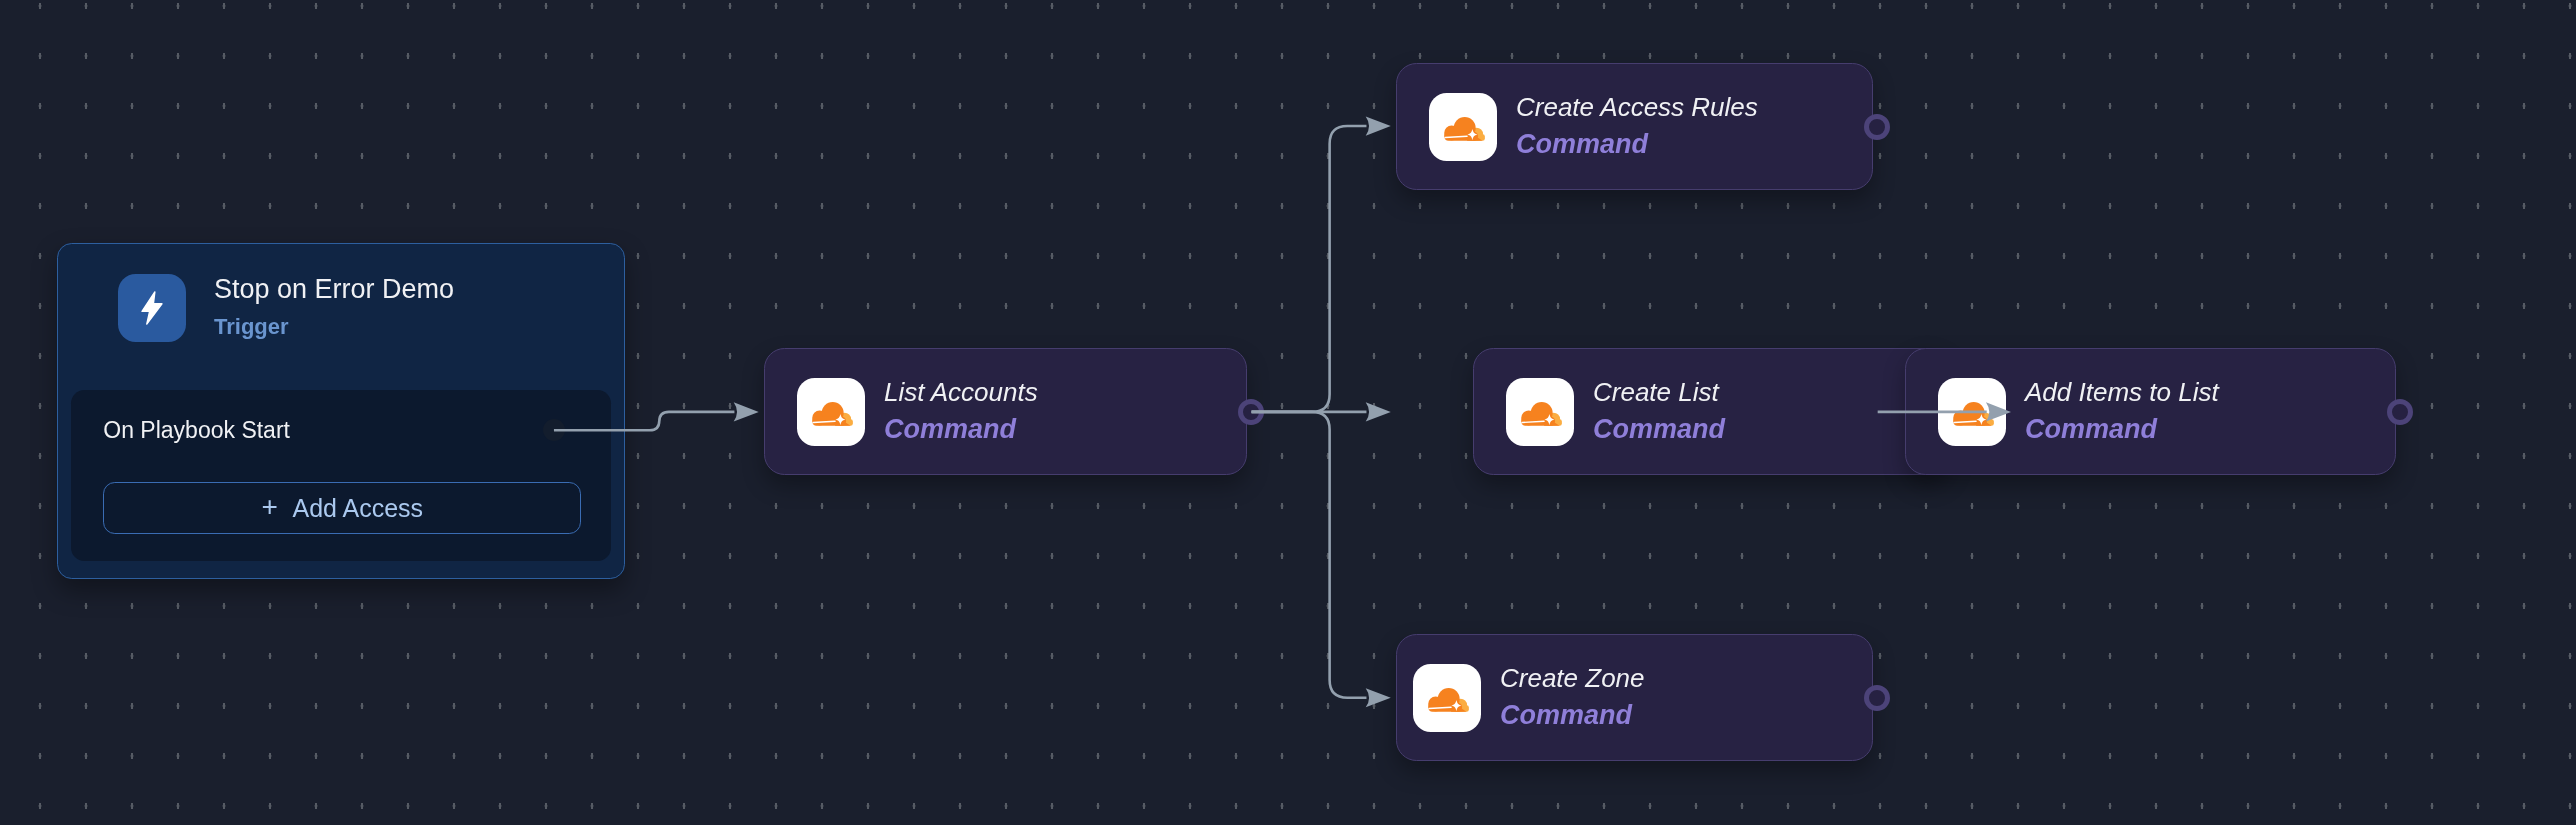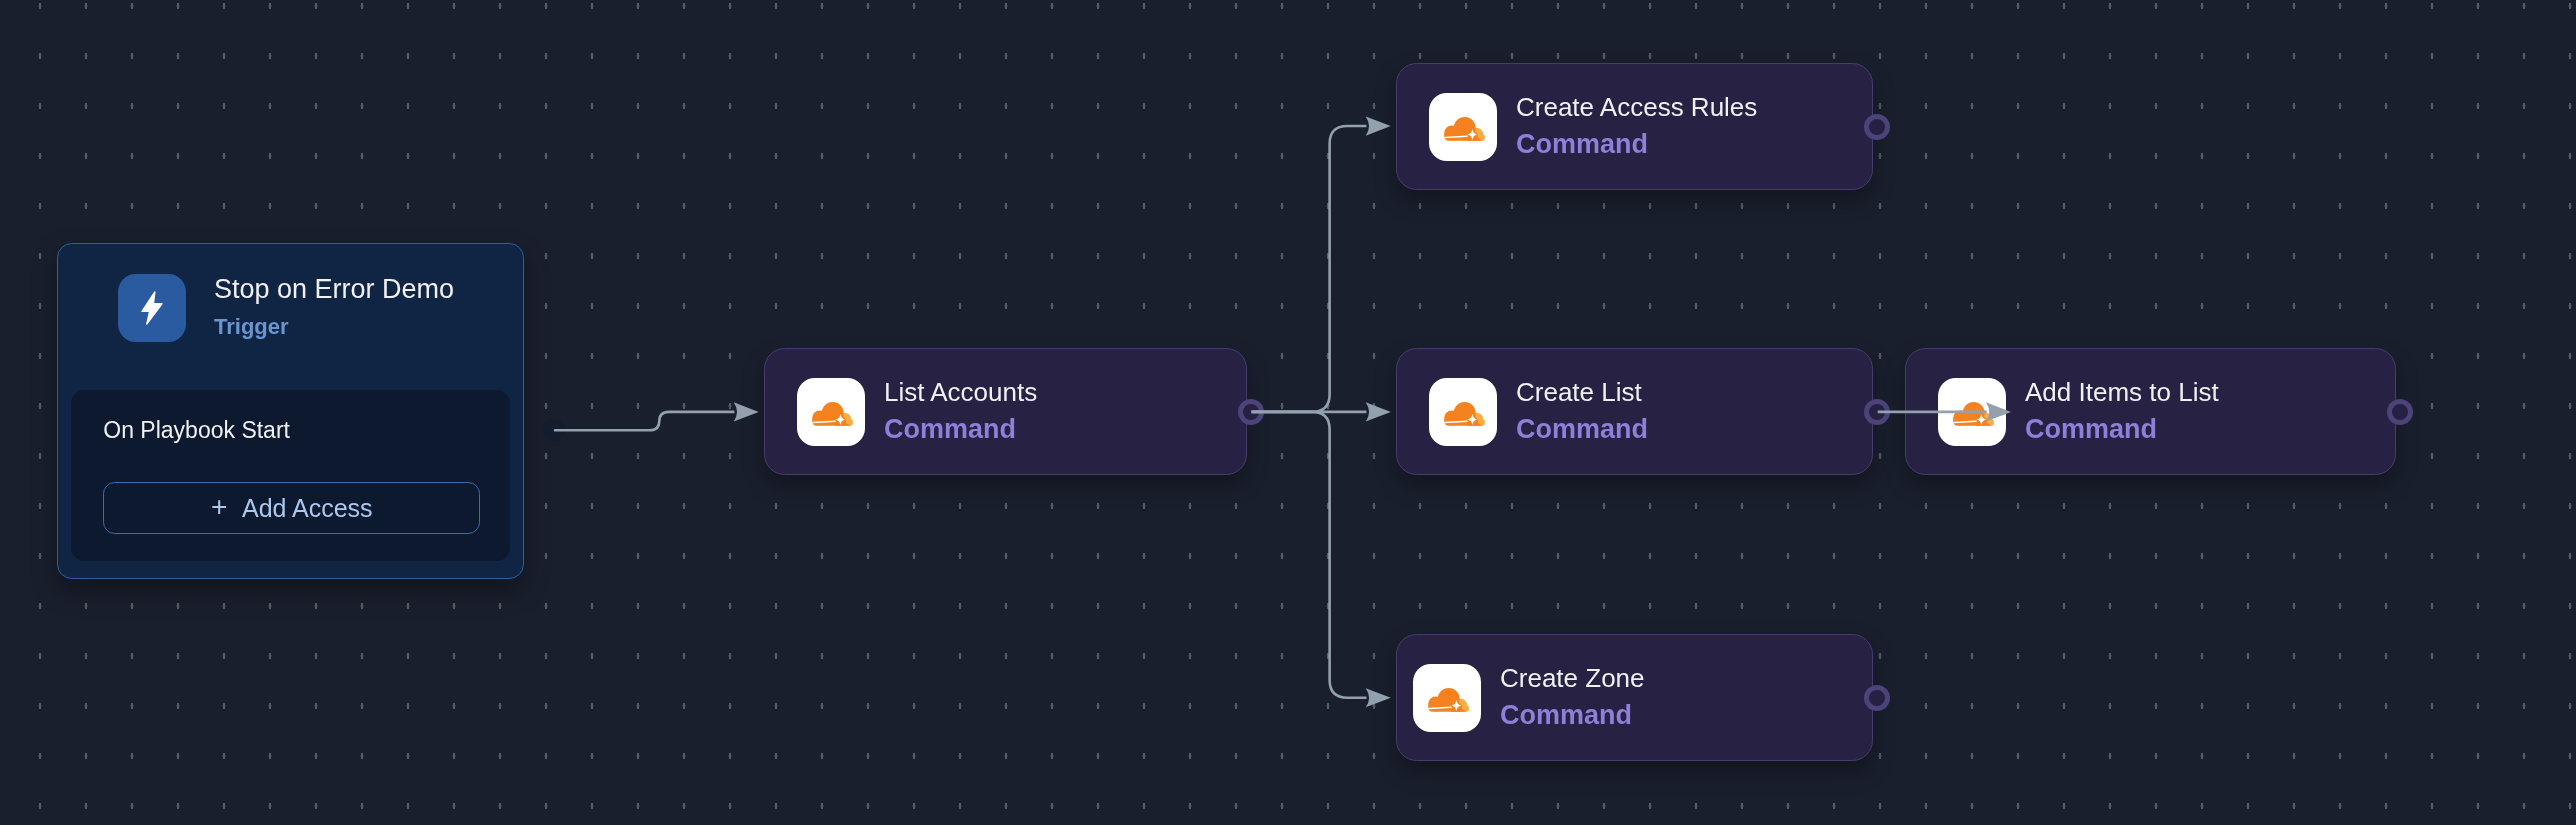--- a/index.html
+++ b/index.html
@@ -69,20 +69,21 @@
   .plus-glyph{font-size:28px;font-weight:400;line-height:1;margin-top:-2.2px;}
   
   .cmd-node{
     position:absolute;z-index:3;height:127px;box-sizing:border-box;
     background:var(--command-bg);
     border:1.8px solid var(--command-border);
     border-radius:20.6px;
     box-shadow:0 10.3px 22px rgba(0,0,0,.30);
     display:flex;align-items:center;gap:19px;
     padding-left:32px;
+    font-style:italic;
   }
   .cmd-icon{width:68px;height:68px;flex:none;background:#ffffff;border-radius:17.7px;
             display:flex;align-items:center;justify-content:center;}
   .cmd-icon svg{width:57px;height:57px;}
   .cmd-text{display:flex;flex-direction:column;gap:7.4px;}
   .cmd-title{font-size:26px;color:var(--title-text);line-height:1.15;white-space:nowrap;}
   .cmd-type{font-size:27px;font-weight:700;color:var(--command-label);line-height:1.1;}
   .out-port{
     position:absolute;z-index:5;right:-17.7px;top:50%;transform:translateY(-50%);
     width:16px;height:16px;border-radius:50%;
@@ -100,21 +101,21 @@
       <path d="M 1699 559 H 1781 Q 1805 559 1805 535 V 195 Q 1805 171 1829 171 H 1855" class="edge-line"></path>
       <path d="M 1854 158 L 1888 171 L 1854 184 Q 1863 171 1854 158 Z" class="edge-arrow"></path>
       <path d="M 1699 559 H 1855" class="edge-line"></path>
       <path d="M 1854 546 L 1888 559 L 1854 572 Q 1863 559 1854 546 Z" class="edge-arrow"></path>
       <path d="M 1699 559 H 1781 Q 1805 559 1805 583 V 923 Q 1805 947 1829 947 H 1855" class="edge-line"></path>
       <path d="M 1854 934 L 1888 947 L 1854 960 Q 1863 947 1854 934 Z" class="edge-arrow"></path>
       <path d="M 2549 559 H 2697" class="edge-line"></path>
       <path d="M 2696 546 L 2730 559 L 2696 572 Q 2705 559 2696 546 Z" class="edge-arrow"></path>
     </svg>
 
-  <div class="trigger-node" id="trigger-node" style="left: 57px; top: 243px; width: 467px; height: 336px;">
+  <div class="trigger-node" id="trigger-node" style="left: 57px; top: 243px; width: 568px; height: 336px;">
     <div class="t-head">
       <div class="t-icon">
         <svg viewBox="0 0 40 40" aria-hidden="true">
           <path d="M23 3 L9.5 23.5 H17.5 L14.5 37 L30.5 15.5 H21.5 Z" fill="#ffffff" stroke="#ffffff" stroke-width="1.5" stroke-linejoin="round"></path>
         </svg>
       </div>
       <div class="t-titles">
         <div class="t-title">Stop on Error Demo</div>
         <div class="t-type">Trigger</div>
       </div>
@@ -164,21 +165,21 @@
             <path d="M63 52 C64.6 58.4 65.6 59.4 71.5 61.5 C65.6 63.6 64.6 64.6 63 71 C61.4 64.6 60.4 63.6 54.5 61.5 C60.4 59.4 61.4 58.4 63 52 Z" fill="#ffffff"></path>
           </g>
         </svg>
       </div>
       <div class="cmd-text">
         <div class="cmd-title">Create Access Rules</div>
         <div class="cmd-type">Command</div>
       </div>
       <div class="out-port"></div>
     </div>
-    <div class="cmd-node" style="left: 1396px; top: 348px; width: 477px;">
+    <div class="cmd-node" style="left: 1473px; top: 348px; width: 477px;">
       <div class="cmd-icon">
         <svg viewBox="0 0 96 96" aria-hidden="true">
           <g>
             <circle cx="70" cy="61" r="11" fill="#fbad41"></circle>
             <rect x="58" y="61" width="26" height="11" rx="4" fill="#fbad41"></rect>
             <circle cx="28" cy="59" r="12.5" fill="#f6821f"></circle>
             <circle cx="50" cy="50.5" r="18.5" fill="#f6821f"></circle>
             <rect x="15.5" y="57" width="57" height="15" rx="7" fill="#f6821f"></rect>
             <path d="M56 56 L80 72 L54 72 Z" fill="#f6821f"></path>
             <path d="M17 66.5 L54 64.5" stroke="#ffffff" stroke-width="2.4" stroke-linecap="round" fill="none"></path>

